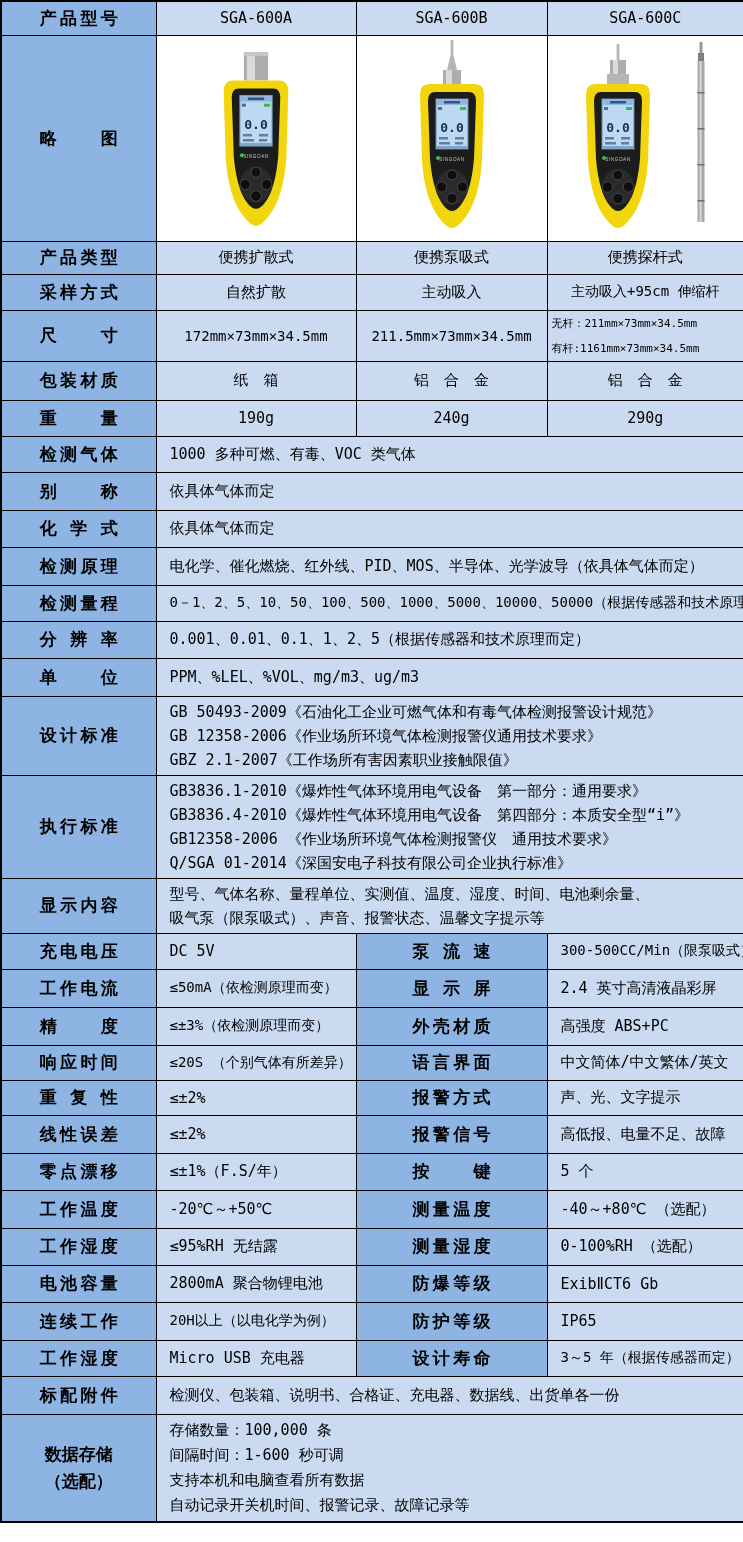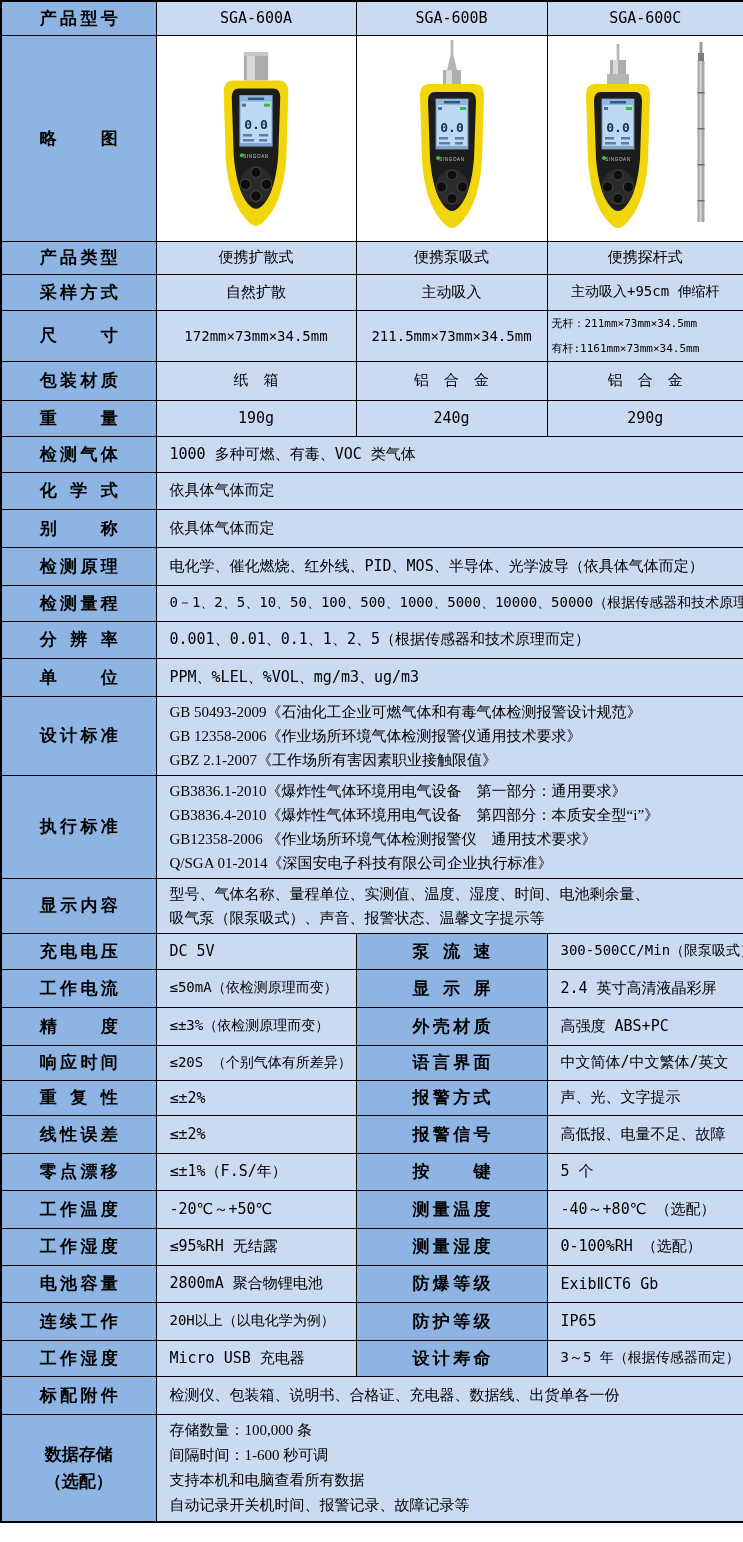--- a/index.html
+++ b/index.html
@@ -8,21 +8,21 @@
   td{border:1px solid #000;padding:0;overflow:hidden;vertical-align:middle;}
   
   .lbl{background:#8DB4E2;text-align:center;font-weight:bold;font-size:17px;}
   .just{width:78px;margin:0 auto;text-align:justify;text-align-last:justify;}
   .lbl .plain{text-align:center;}
   
   .val{background:#C9DAF1;font-size:15px;font-family:"DejaVu Sans Mono","DejaVu Sans",sans-serif;white-space:nowrap;}
   .c{text-align:center;}
   .l{text-align:left;padding-left:13px;}
   .lines{padding:3px 0 3px 13px;}
-  .lines div{line-height:24px;font-family:Liberation Serif, serif;}
+  .lines div{line-height:24px;}
   .size-cell{padding-left:4px;font-size:11px;}
   .size-cell div{line-height:25px;white-space:nowrap;}
   .stor div{line-height:25px;}
   .lbl2 div{line-height:27px;font-size:17px;font-weight:bold;}
   
   .img{background:#fff;text-align:center;vertical-align:middle;}
   .img svg{display:inline-block;vertical-align:middle;}
   .mono-small{font-size:14px;}
 </style>
 </head>
@@ -196,29 +196,29 @@
     <td class="val c">240g</td>
     <td class="val c">290g</td>
   </tr>
 
   <tr style="height:36px">
     <td class="lbl">
           <div class="just">检测气体</div>
         </td>
     <td class="val l" colspan="3">1000 多种可燃、有毒、VOC 类气体</td>
   </tr>
+  <tr style="height:38px">
+    <td class="lbl">
+          <div class="just">别称</div>
+        </td>
+    <td class="val l" colspan="3">依具体气体而定</td>
+  </tr>
   <tr style="height:37px">
     <td class="lbl">
           <div class="just">化学式</div>
-        </td>
-    <td class="val l" colspan="3">依具体气体而定</td>
-  </tr>
-  <tr style="height:38px">
-    <td class="lbl">
-          <div class="just">别称</div>
         </td>
     <td class="val l" colspan="3">依具体气体而定</td>
   </tr>
   <tr style="height:38px">
     <td class="lbl">
           <div class="just">检测原理</div>
         </td>
     <td class="val l" colspan="3">电化学、催化燃烧、红外线、PID、MOS、半导体、光学波导（依具体气体而定）</td>
   </tr>
   <tr style="height:36px">

